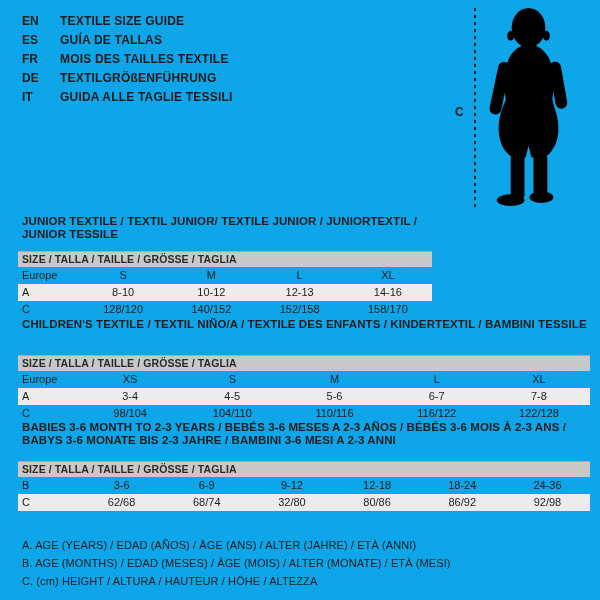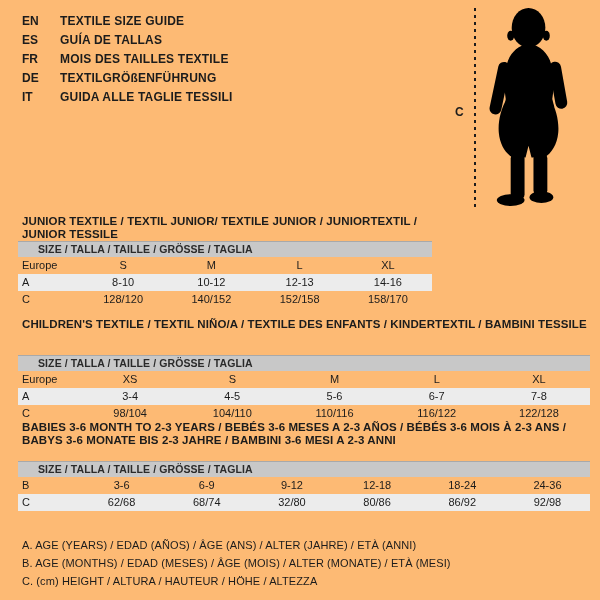--- a/index.html
+++ b/index.html
@@ -1,42 +1,42 @@
 <!DOCTYPE html>
 <html><head>
 <meta charset="utf-8">
 <style>
   html,body{margin:0;padding:0;background:#fff;}
   .page{
-    position:relative;width:600px;height:600px;background:#fdba74;
+    position:relative;width:600px;height:600px;background:#0ea5e9;
     font-family:"Liberation Sans",sans-serif;color:#1c1c1c;overflow:hidden;
   }
   
   .lang-header{position:absolute;left:22px;top:12px;}
   .lang-row{display:flex;line-height:19px;}
   .lang-code{width:38px;font-weight:bold;font-size:12px;}
   .lang-title{font-weight:bold;font-size:12px;letter-spacing:.2px;white-space:nowrap;}
   
   .figure-label{position:absolute;left:455px;top:105px;font-size:12px;font-weight:bold;}
   .measure-line{
     position:absolute;left:474px;top:8px;width:2px;height:199px;
     background:repeating-linear-gradient(to bottom,#1c1c1c 0px,#1c1c1c 3px,transparent 3px,transparent 7px);
   }
   .silhouette{position:absolute;left:478px;top:4px;}
   
   .section{position:absolute;left:18px;}
   #section-0{top:215px;width:414px;}
   #section-1{top:318px;width:572px;}
   #section-2{top:421px;width:572px;}
-  .tbl-title{font-weight:bold;font-size:11.5px;line-height:13px;padding-left:4px;letter-spacing:.1px;}
+  .tbl-title{font-weight:bold;font-size:11.5px;line-height:13px;padding-left:4px;margin-bottom:10px;letter-spacing:.1px;}
   #section-1 .tbl-title{margin-bottom:24px;}
   #section-2 .tbl-title{margin-bottom:14px;max-width:562px;}
   .size-bar{
     background:#c8c8c8;border-top:1px solid #a9a9a9;height:15px;line-height:15px;
-    padding-left:20px;font-size:10.5px;font-weight:bold;color:#2a2a2a;letter-spacing:.1px;
+    padding-left:4px;font-size:10.5px;font-weight:bold;color:#2a2a2a;letter-spacing:.1px;
   }
   .row{display:flex;height:17px;line-height:17px;font-size:11px;align-items:center;}
   .row.shaded{background:#ececec;}
   .row-label{width:57px;padding-left:4px;}
   .cell{flex:1;text-align:center;}
   
   .footnotes{position:absolute;left:22px;top:536px;}
   .footnote{font-weight:normal;font-size:11px;line-height:18px;letter-spacing:.1px;white-space:nowrap;}
 </style>
 </head>

